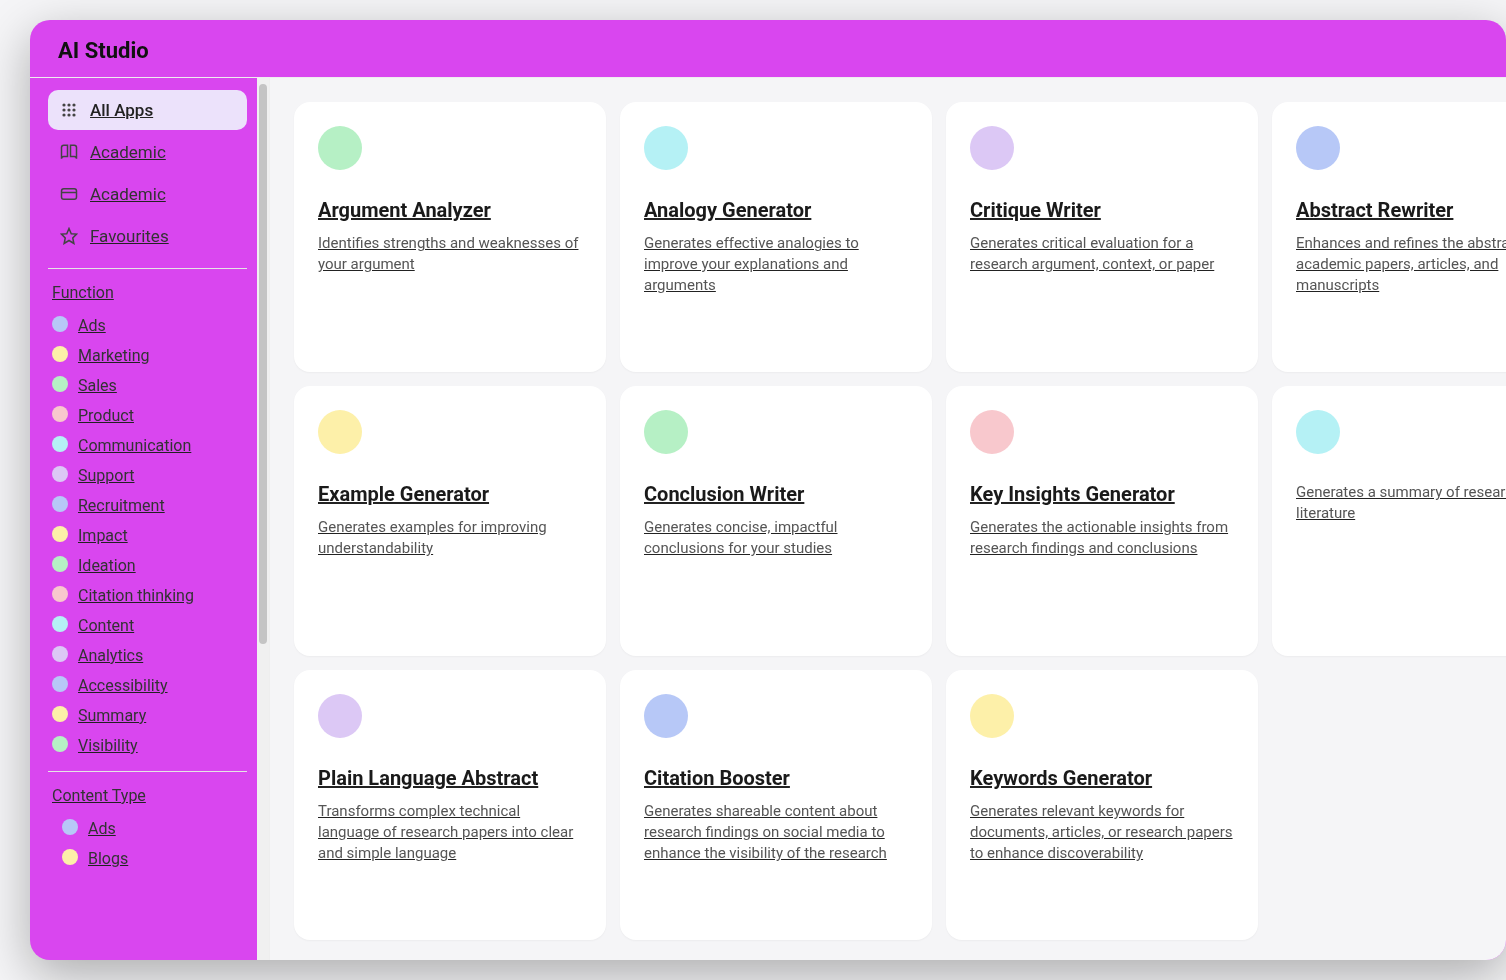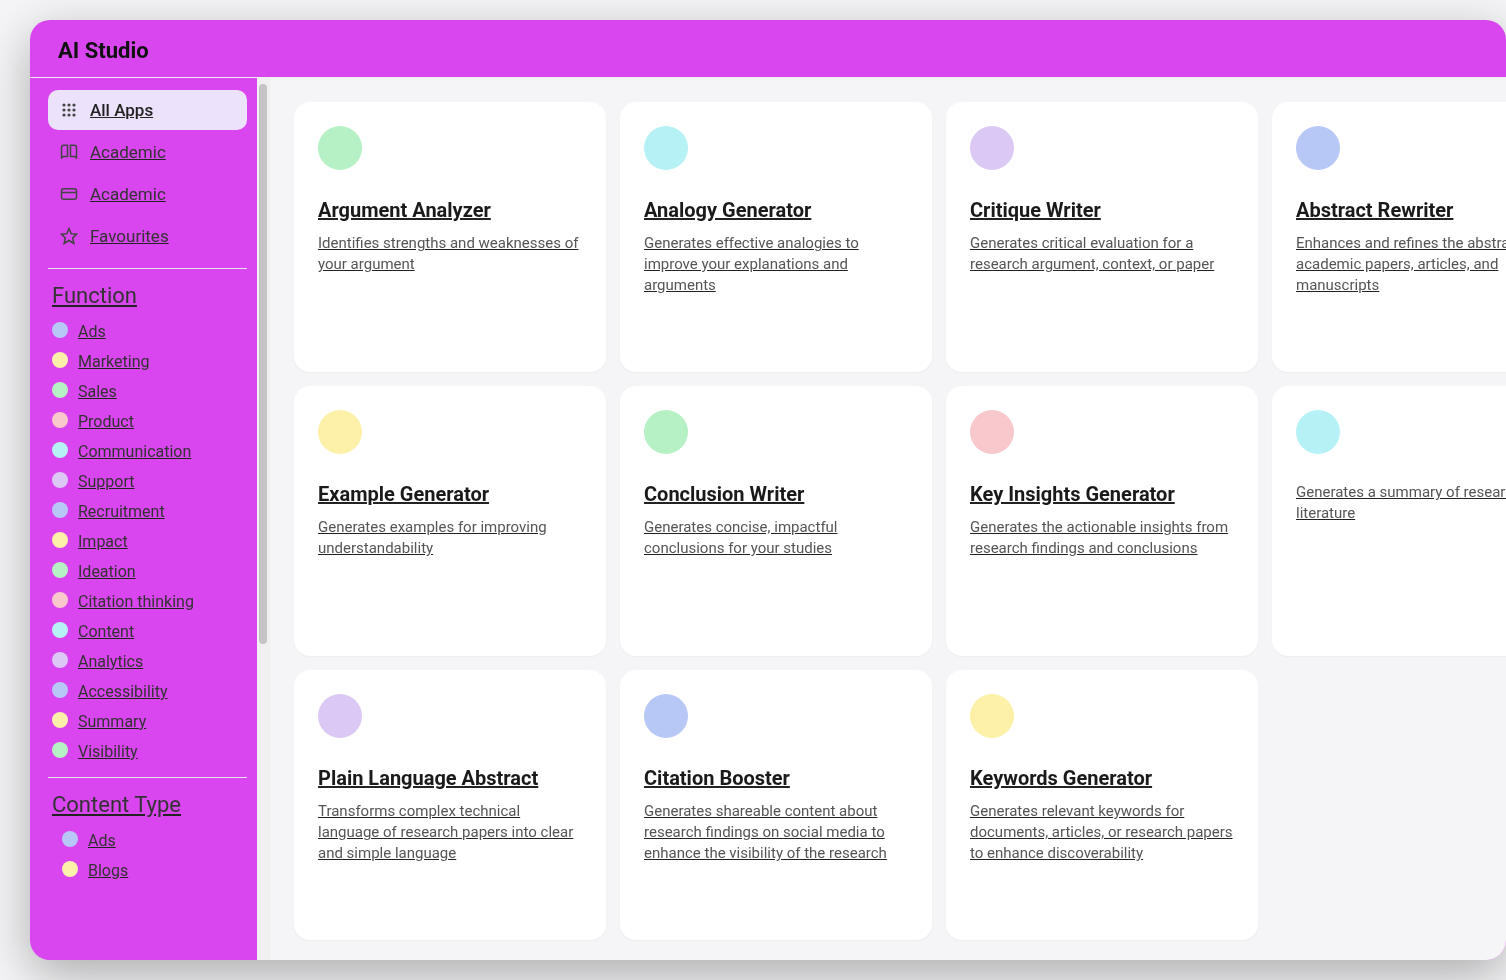--- a/index.html
+++ b/index.html
@@ -88,21 +88,21 @@
       align-items: center;
       justify-content: center;
       color: #444;
     }
     .sidebar-divider {
       border: none;
       border-top: 1px solid #e5e5e5;
       margin: 12px 0 14px 0;
     }
     .sidebar-section-title {
-      font-size: 22px;
+      font-size: 16px;
       color: #333;
       margin: 0 0 10px 4px;
       font-weight: 400;
     }
     .filter-item {
       display: flex;
       align-items: flex-start;
       gap: 10px;
       padding: 4px 4px;
       font-size: 16px;

